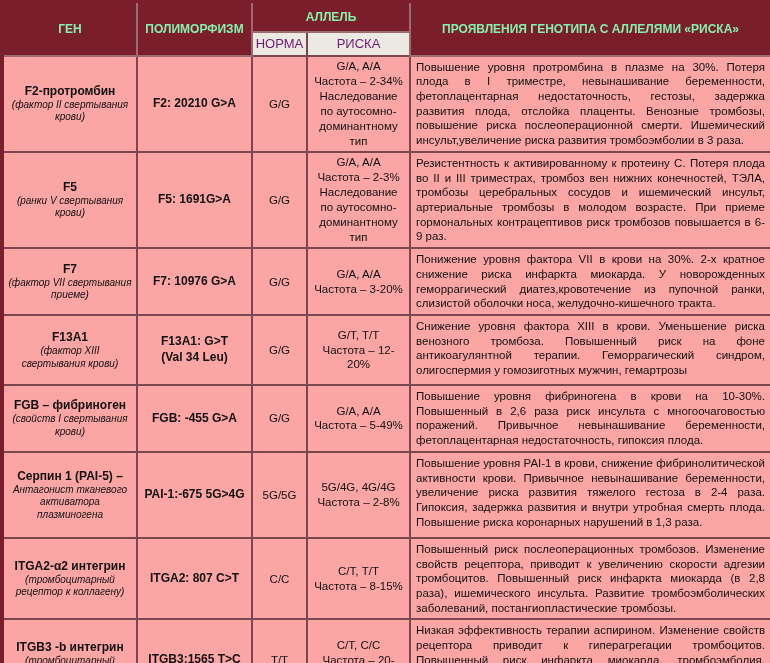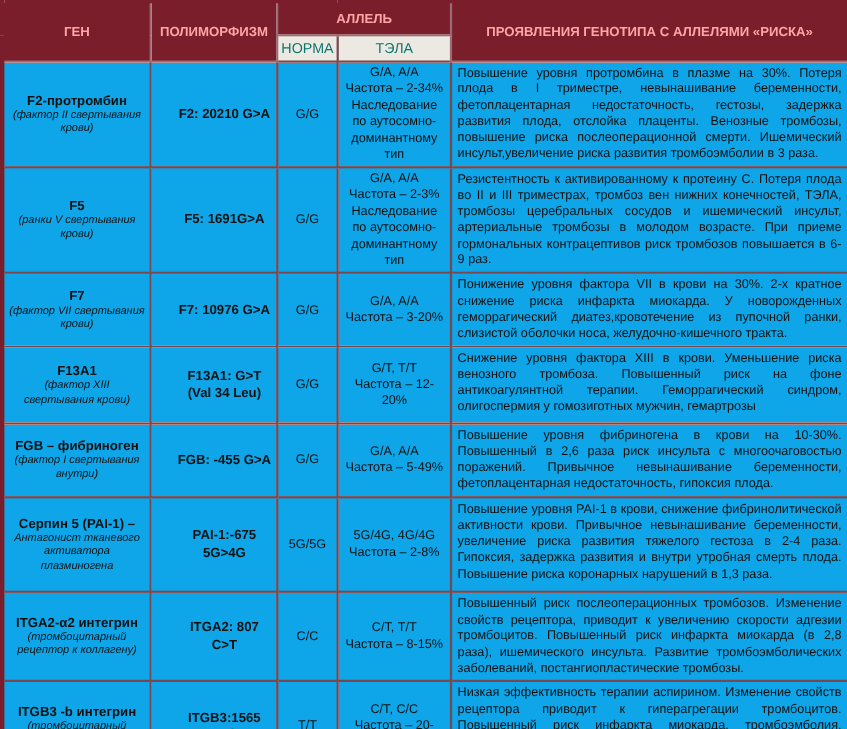--- a/index.html
+++ b/index.html
@@ -13,33 +13,33 @@
     border-collapse:collapse;table-layout:fixed;
     border:4px solid #7b1e2c;border-bottom-width:7px;border-top-width:3px;
     background:#f2eee9;
   }
   th,td{
     border:2px solid #79474e;
     padding:2px 4px;vertical-align:middle;box-sizing:border-box;
     overflow:hidden;
   }
   thead th{
-    background:#7b1e2c;color:#fca5a5;
+    background:#7b1e2c;color:#86efac;
     font-size:12px;font-weight:bold;text-align:center;line-height:1.2;
     border-color:#9c6b71;
   }
   thead th.subhead{
-    background:#ece8e2;color:#0f766e;font-weight:normal;font-size:13px;
+    background:#ece8e2;color:#701a75;font-weight:normal;font-size:13px;
     border-color:#79474e;padding:1px 2px;
   }
-  tbody td{background:#0ea5e9;}
+  tbody td{background:#fca5a5;}
   td.gene{text-align:center;}
   .gene-name{font-weight:bold;font-size:12px;line-height:1.25;}
   .gene-sub{font-style:italic;font-size:10px;line-height:1.25;}
-  td.poly{text-align:center;font-weight:bold;font-size:12px;line-height:1.3;padding-left:23px;}
+  td.poly{text-align:center;font-weight:bold;font-size:12px;line-height:1.3;}
   td.norm{text-align:center;font-size:11.5px;margin-left:28px;}
   td.risk{text-align:center;font-size:11.5px;line-height:1.3;}
   td.manifest{
     font-size:11.5px;line-height:1.28;text-align:justify;
     vertical-align:top;padding:3px 5px;
   }
   
   tbody tr:nth-child(1){height:93px;}
   tbody tr:nth-child(2){height:82px;}
   tbody tr:nth-child(3){height:65px;}
@@ -63,21 +63,21 @@
     </colgroup>
     <thead>
       <tr style="height:30px">
         <th rowspan="2">ГЕН</th>
         <th rowspan="2">ПОЛИМОРФИЗМ</th>
         <th colspan="2">АЛЛЕЛЬ</th>
         <th rowspan="2">ПРОЯВЛЕНИЯ ГЕНОТИПА С АЛЛЕЛЯМИ «РИСКА»</th>
       </tr>
       <tr style="height:24px">
         <th class="subhead">НОРМА</th>
-        <th class="subhead">ТЭЛА</th>
+        <th class="subhead">РИСКА</th>
       </tr>
     </thead>
     <tbody id="rows">
   <tr>
     <td class="gene">
       <div class="gene-name">F2-протромбин</div>
       <div class="gene-sub">(фактор II свертывания крови)</div>
     </td>
     <td class="poly">
       <div>F2: 20210 G&gt;A</div>
@@ -106,21 +106,21 @@
             <div>G/A, A/A</div>
             <div>Частота – 2-3%</div>
             <div>Наследование по аутосомно-доминантному тип</div>
           </td>
     <td class="manifest">Резистентность к активированному к протеину С. Потеря плода во II и III триместрах, тромбоз вен нижних конечностей, ТЭЛА, тромбозы церебральных сосудов и ишемический инсульт, артериальные тромбозы в молодом возрасте. При приеме гормональных контрацептивов риск тромбозов повышается в 6-9 раз.</td>
   </tr>
 
   <tr>
     <td class="gene">
       <div class="gene-name">F7</div>
-      <div class="gene-sub">(фактор VII свертывания крови)</div>
+      <div class="gene-sub">(фактор VII свертывания приеме)</div>
     </td>
     <td class="poly">
       <div>F7: 10976 G&gt;A</div>
       <div></div>
     </td>
     <td class="norm">G/G</td>
     <td class="risk">
             <div>G/A, A/A</div>
             <div>Частота – 3-20%</div>
           </td>
@@ -140,37 +140,37 @@
     <td class="risk">
             <div>G/T, T/T</div>
             <div>Частота – 12-20%</div>
           </td>
     <td class="manifest">Снижение уровня фактора XIII в крови. Уменьшение риска венозного тромбоза. Повышенный риск на фоне антикоагулянтной терапии. Геморрагический синдром, олигоспермия у гомозиготных мужчин, гемартрозы</td>
   </tr>
 
   <tr>
     <td class="gene">
       <div class="gene-name">FGB – фибриноген</div>
-      <div class="gene-sub">(фактор I свертывания внутри)</div>
+      <div class="gene-sub">(свойств I свертывания крови)</div>
     </td>
     <td class="poly">
       <div>FGB: -455 G&gt;A</div>
       <div></div>
     </td>
     <td class="norm">G/G</td>
     <td class="risk">
             <div>G/A, A/A</div>
             <div>Частота – 5-49%</div>
           </td>
     <td class="manifest">Повышение уровня фибриногена в крови на 10-30%. Повышенный в 2,6 раза риск инсульта с многоочаговостью поражений. Привычное невынашивание беременности, фетоплацентарная недостаточность, гипоксия плода.</td>
   </tr>
 
   <tr>
     <td class="gene">
-      <div class="gene-name">Серпин 5 (PAI-1) –</div>
+      <div class="gene-name">Серпин 1 (PAI-5) –</div>
       <div class="gene-sub">Антагонист тканевого активатора плазминогена</div>
     </td>
     <td class="poly">
       <div>PAI-1:-675 5G&gt;4G</div>
       <div></div>
     </td>
     <td class="norm">5G/5G</td>
     <td class="risk">
             <div>5G/4G, 4G/4G</div>
             <div>Частота – 2-8%</div>

